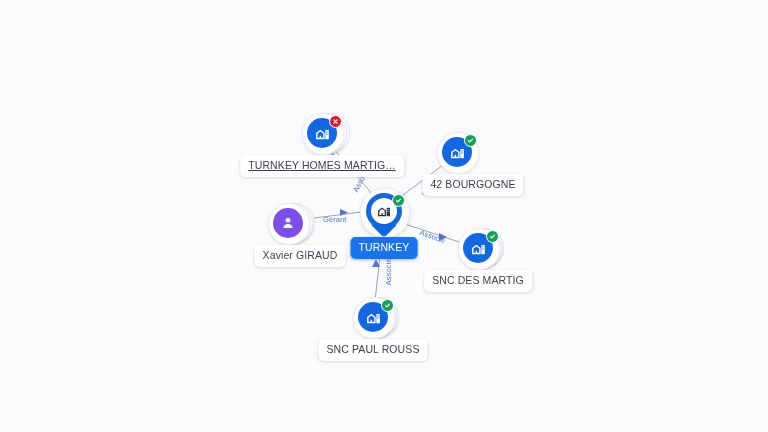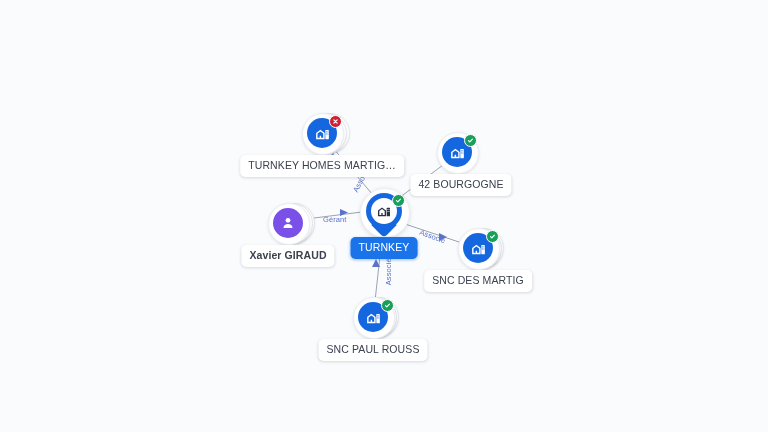--- a/index.html
+++ b/index.html
@@ -217,41 +217,41 @@
         <rect fill="#1567e0" x="19.1" y="9" width="1.1" height="1.4"></rect>
         <rect fill="#1567e0" x="17.3" y="12" width="1.1" height="1.4"></rect>
         <rect fill="#1567e0" x="19.1" y="12" width="1.1" height="1.4"></rect>
       </svg>
     </div>
     <div class="badge inactive" style="left:7px; top:-18px;">
       <svg width="7" height="7" viewBox="0 0 12 12">
         <path stroke="#ffffff" stroke-width="2" stroke-linecap="round" d="M3.2 3.2 L8.8 8.8 M8.8 3.2 L3.2 8.8"></path>
       </svg>
     </div>
-    <div class="node-label" style="left:0px; top:22px;">TURNKEY HOMES MARTIG…</div>
+    <div class="node-label" style="left:0px; top:22px;text-decoration:underline;">TURNKEY HOMES MARTIG…</div>
   </div>
 
   <div class="node" style="left:457px; top:152px;">
     <div class="disc-halo"></div>
     <div class="disc company">
       <svg width="17" height="17" viewBox="0 0 24 24">
         <path fill="#ffffff" d="M3 20V11.2l6-4.6 6 4.6V20H3zm2-2h3v-3h2v3h3v-5.9l-4-3.1-4 3.1V18z"></path>
         <rect fill="#ffffff" x="16" y="7" width="5" height="13" rx="0.6"></rect>
         <rect fill="#1567e0" x="17.3" y="9" width="1.1" height="1.4"></rect>
         <rect fill="#1567e0" x="19.1" y="9" width="1.1" height="1.4"></rect>
         <rect fill="#1567e0" x="17.3" y="12" width="1.1" height="1.4"></rect>
         <rect fill="#1567e0" x="19.1" y="12" width="1.1" height="1.4"></rect>
       </svg>
     </div>
     <div class="badge active" style="left:7px; top:-18px;">
       <svg width="7" height="7" viewBox="0 0 12 12">
         <path stroke="#ffffff" stroke-width="2" fill="none" stroke-linecap="round" stroke-linejoin="round" d="M2.6 6.2 L4.8 8.4 L9.3 3.8"></path>
       </svg>
     </div>
-    <div class="node-label" style="left:4px; top:22px;">42 BOURGOGNE</div>
+    <div class="node-label" style="left:16px; top:22px;">42 BOURGOGNE</div>
   </div>
 
   <div class="node" style="left:384px; top:212px;">
     <div class="pin-halo"></div>
     <div class="pin">
       <div class="pin-tail"></div>
       <div class="pin-body"></div>
       <div class="pin-inner">
         <svg width="16" height="16" viewBox="0 0 24 24">
           <path fill="#2a3142" d="M3 20V11.2l6-4.6 6 4.6V20H3zm2-2h3v-3h2v3h3v-5.9l-4-3.1-4 3.1V18z"></path>
@@ -324,16 +324,16 @@
       <div class="stack-card" style="width:38px;height:38px;left:-13px;top:-20px;"></div>
       <div class="stack-card" style="width:39px;height:39px;left:-16px;top:-20px;"></div>
     </div>
     <div class="disc-halo"></div>
     <div class="disc person">
       <svg width="16" height="16" viewBox="0 0 24 24">
         <circle fill="#ffffff" cx="12" cy="8" r="3.6"></circle>
         <path fill="#ffffff" d="M5.2 19.4c0-3.8 3.1-5.9 6.8-5.9s6.8 2.1 6.8 5.9z"></path>
       </svg>
     </div>
-    <div class="node-label" style="left:0px; top:22px;font-weight:bold;">Xavier GIRAUD</div>
+    <div class="node-label" style="left:12px; top:22px;">Xavier GIRAUD</div>
   </div>
 
 </div>
 
 </body></html>

